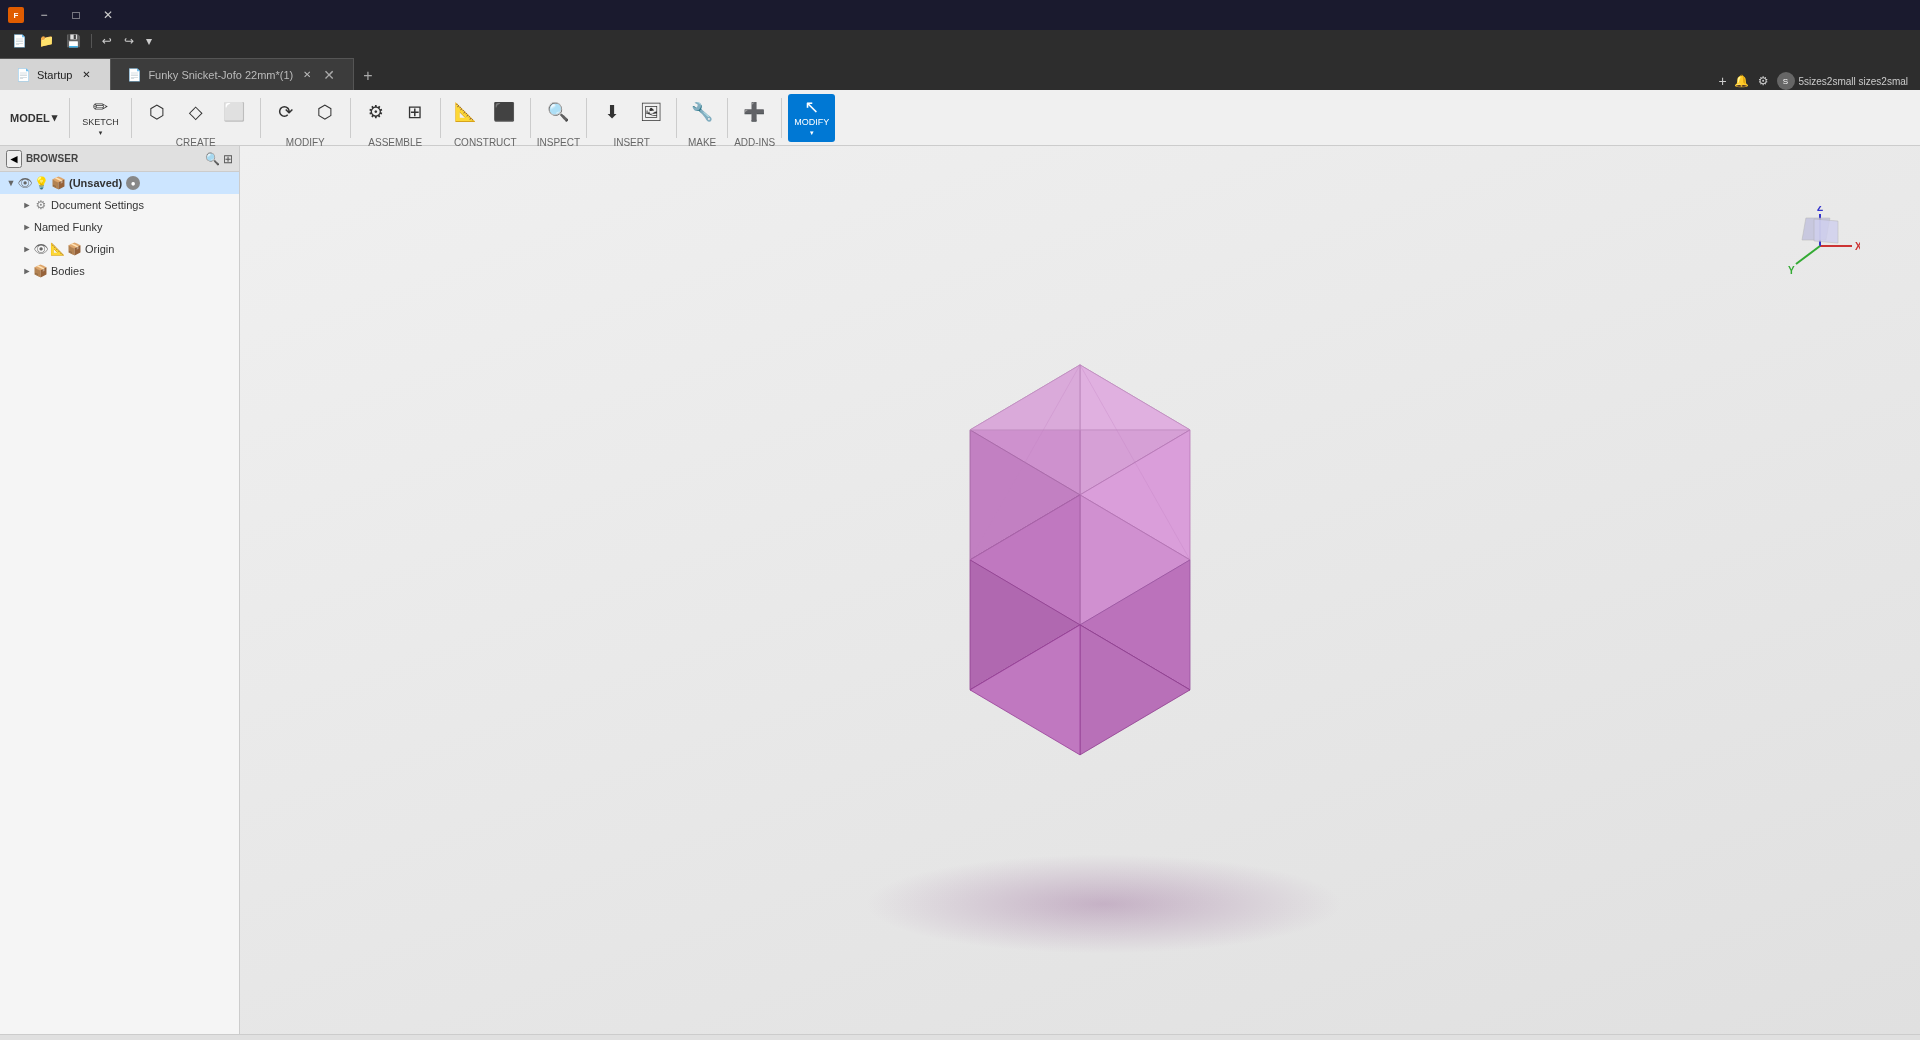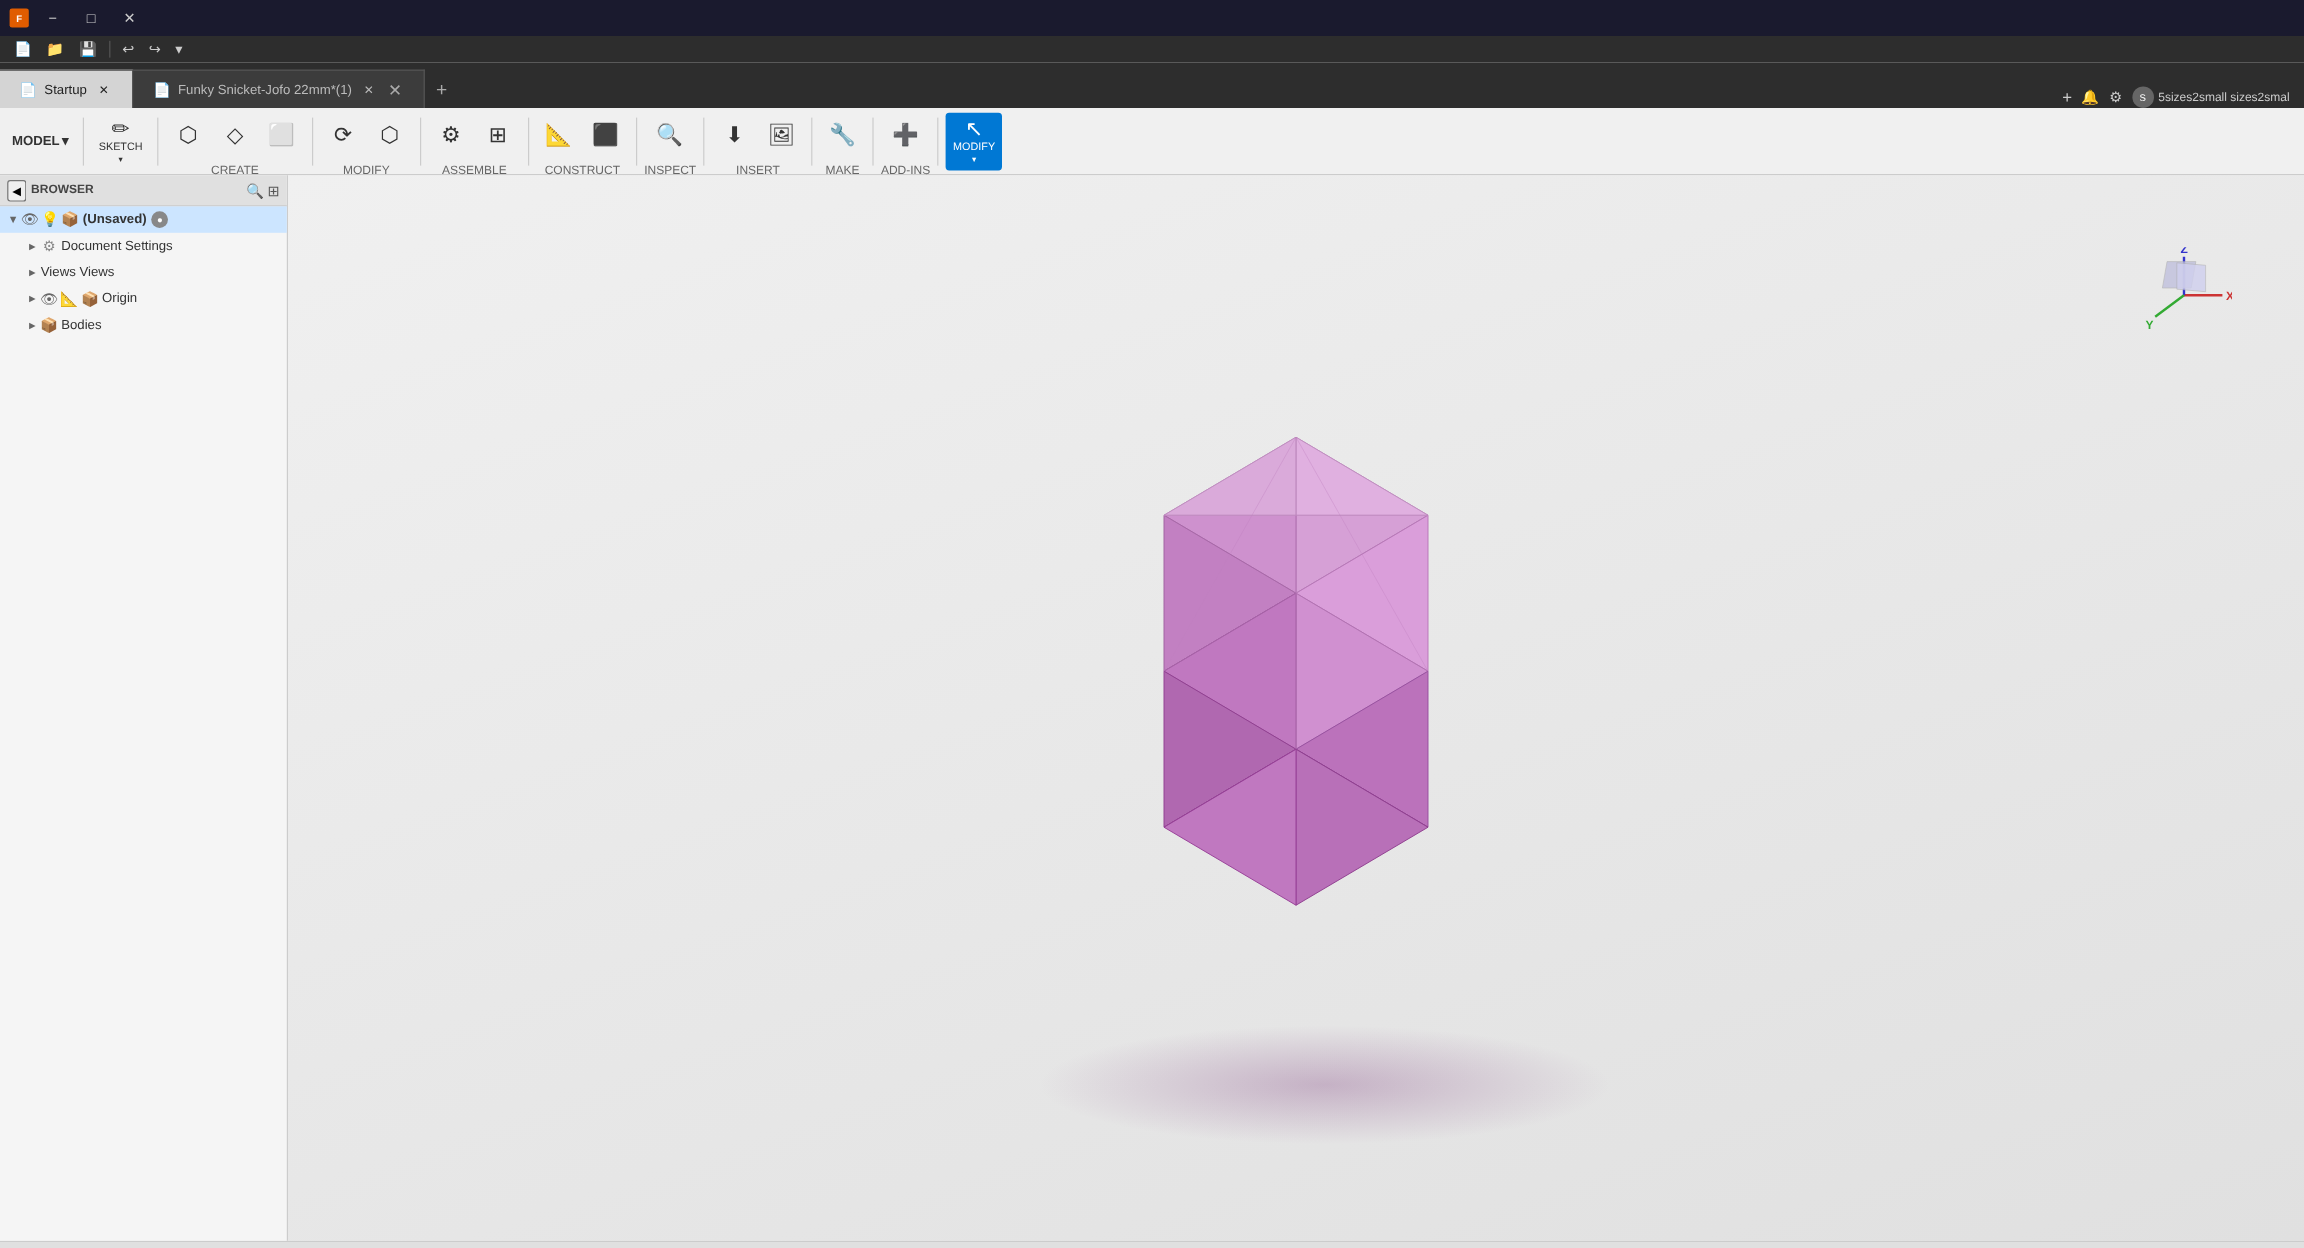--- a/index.html
+++ b/index.html
@@ -512,21 +512,21 @@
     </div>
 
     <div class="tree-item" style="padding-left: 20px;">
       <div class="tree-arrow">►</div>
       <div class="tree-icon" style="color:#888">⚙</div>
       <div class="tree-label">Document Settings</div>
     </div>
 
     <div class="tree-item" style="padding-left: 20px;">
       <div class="tree-arrow">►</div>
-      <div class="tree-label">Views Views</div>
+      <div class="tree-label">Named Funky</div>
     </div>
 
     <div class="tree-item" style="padding-left: 20px;">
       <div class="tree-arrow">►</div>
       <div class="tree-icon" style="color:#666">👁</div>
       <div class="tree-icon" style="color:#888">📐</div>
       <div class="tree-icon" style="color:#888">📦</div>
       <div class="tree-label">Origin</div>
     </div>
 

